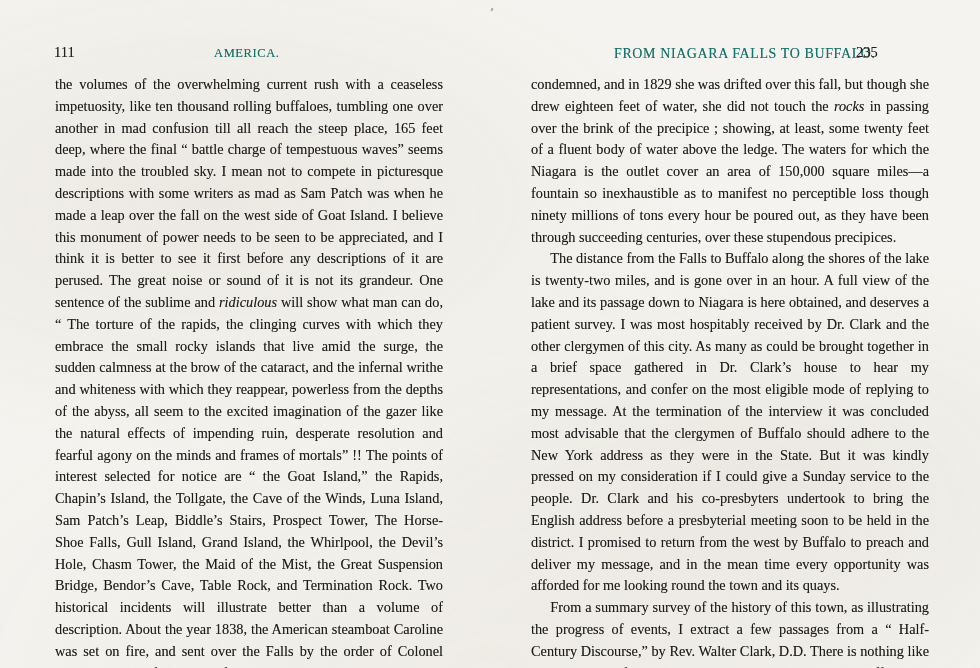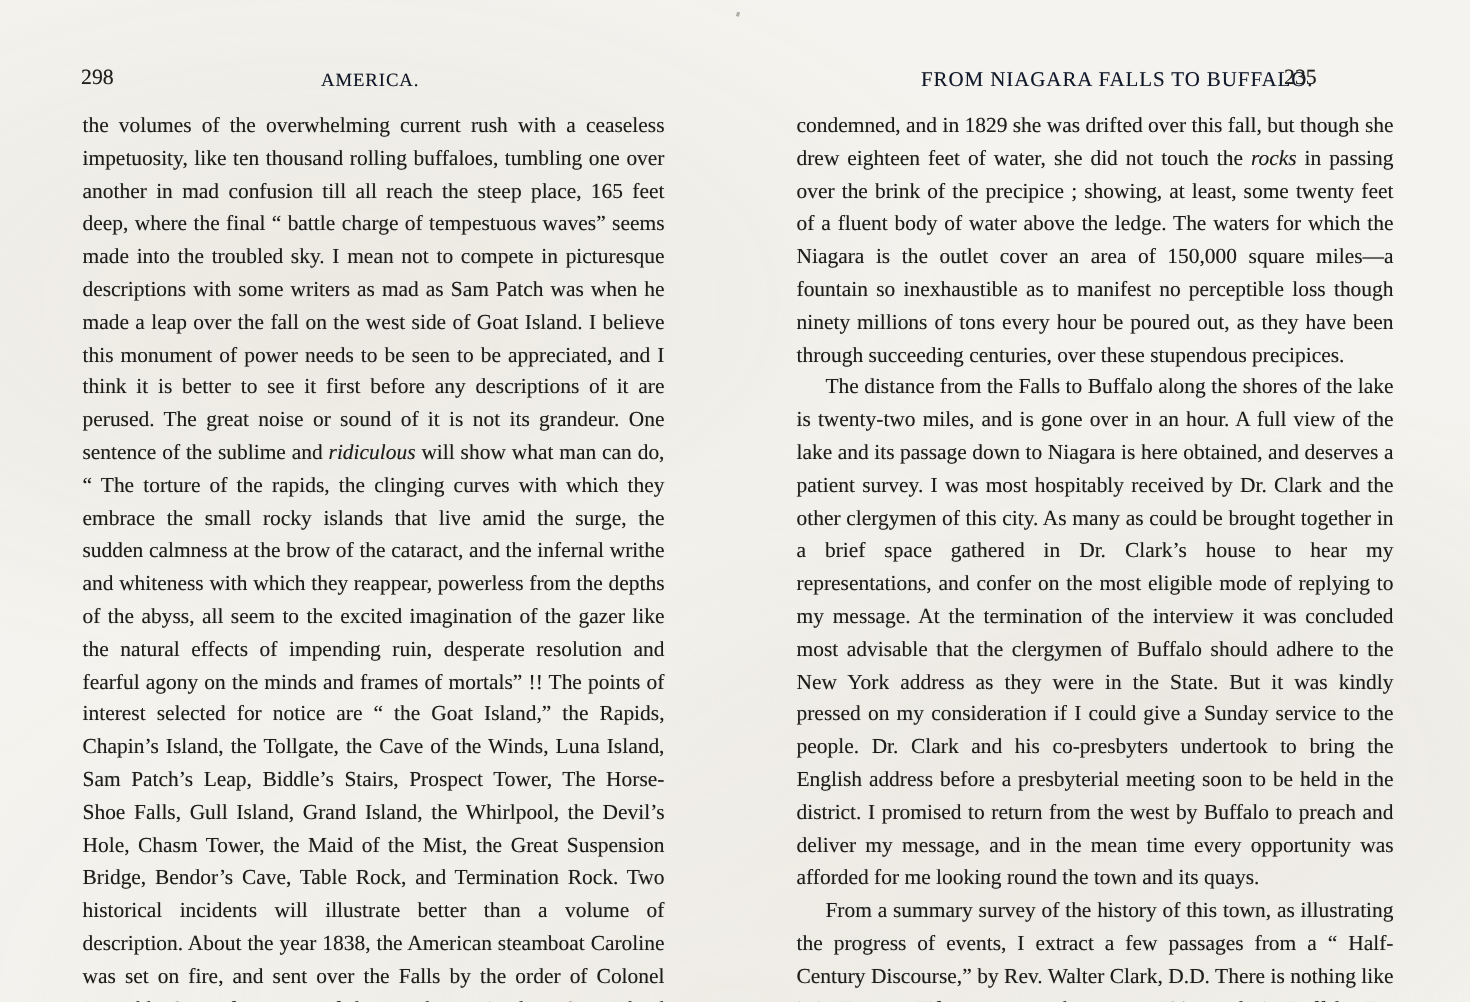--- a/index.html
+++ b/index.html
@@ -40,21 +40,21 @@
     opacity: 0.75;
     transform: rotate(18deg);
   }
 
   
   .runhead {
     position: absolute;
     top: 46px;
     font-size: 11.5px;
     letter-spacing: 0.6px;
-    color: #0f172a;
+    color: #0f766e;
     white-space: nowrap;
   }
   .folio {
     position: absolute;
     top: 44px;
     font-size: 14.5px;
     color: #20201e;
   }
 
   #folio-verso   { left: 54px; }
@@ -92,21 +92,21 @@
   }
 </style>
 </head>
 <body>
 
 <div id="page">
 
   <div id="paper-grain"></div>
   <div id="speck"></div>
 
-  <div class="folio" id="folio-verso">298</div>
+  <div class="folio" id="folio-verso">111</div>
 
   <div class="runhead" id="runhead-verso">AMERICA.</div>
 
   <div class="runhead" id="runhead-recto">FROM NIAGARA FALLS TO BUFFALO.</div>
 
   <div class="folio" id="folio-recto">235</div>
 
   <div class="column" id="col-left">
     <p><span>the volumes of the overwhelming current rush with a ceaseless impetuosity, like ten thousand rolling buffaloes, tumbling one over another in mad confusion till all reach the steep place, 165 feet deep, where the final “ battle charge of tempestuous waves” seems made into the troubled sky. I mean not to compete in picturesque descriptions with some writers as mad as Sam Patch was when he made a leap over the fall on the west side of Goat Island. I believe this monument of power needs to be seen to be appreciated, and I think it is better to see it first before any descriptions of it are perused. The great noise or sound of it is not its grandeur. One sentence of the sublime and </span><em>ridiculous</em><span> will show what man can do, “ The torture of the rapids, the clinging curves with which they embrace the small rocky islands that live amid the surge, the sudden calmness at the brow of the cataract, and the infernal writhe and whiteness with which they reappear, powerless from the depths of the abyss, all seem to the excited imagination of the gazer like the natural effects of impending ruin, desperate resolution and fearful agony on the minds and frames of mortals” !! The points of interest selected for notice are “ the Goat Island,” the Rapids, Chapin’s Island, the Tollgate, the Cave of the Winds, Luna Island, Sam Patch’s Leap, Biddle’s Stairs, Prospect Tower, The Horse-Shoe Falls, Gull Island, Grand Island, the Whirlpool, the Devil’s Hole, Chasm Tower, the Maid of the Mist, the Great Suspension Bridge, Bendor’s Cave, Table Rock, and Termination Rock. Two historical incidents will illustrate better than a volume of description. About the year 1838, the American steamboat Caroline was set on fire, and sent over the Falls by the order of Colonel McNabb. Some fragments of the wreck remained on Goat Island till the following spring. Over the ledges of the Horse Shoe Falls it is computed that fifteen hundred millions of cubic feet of water</span></p>
   </div>

